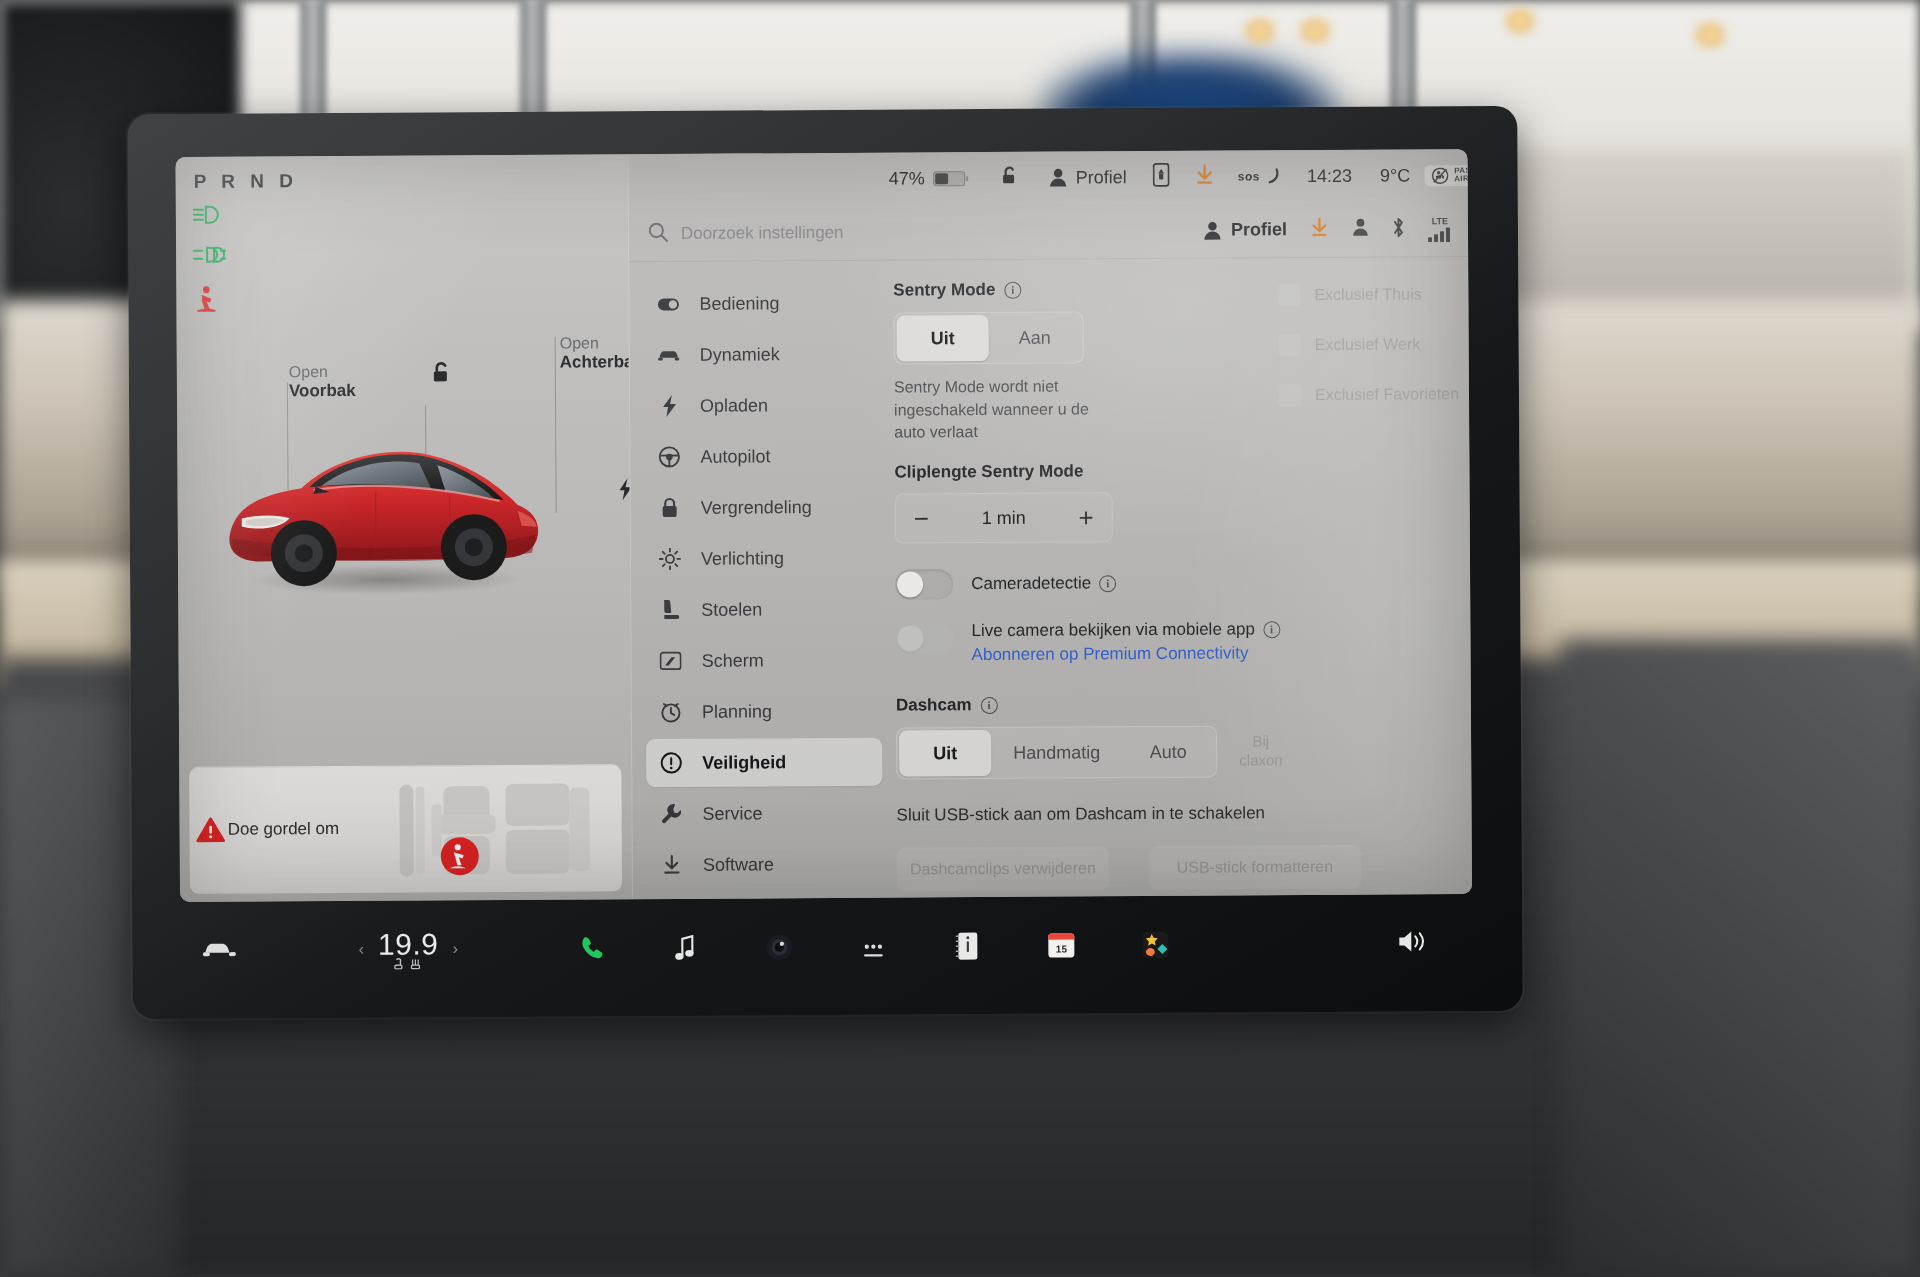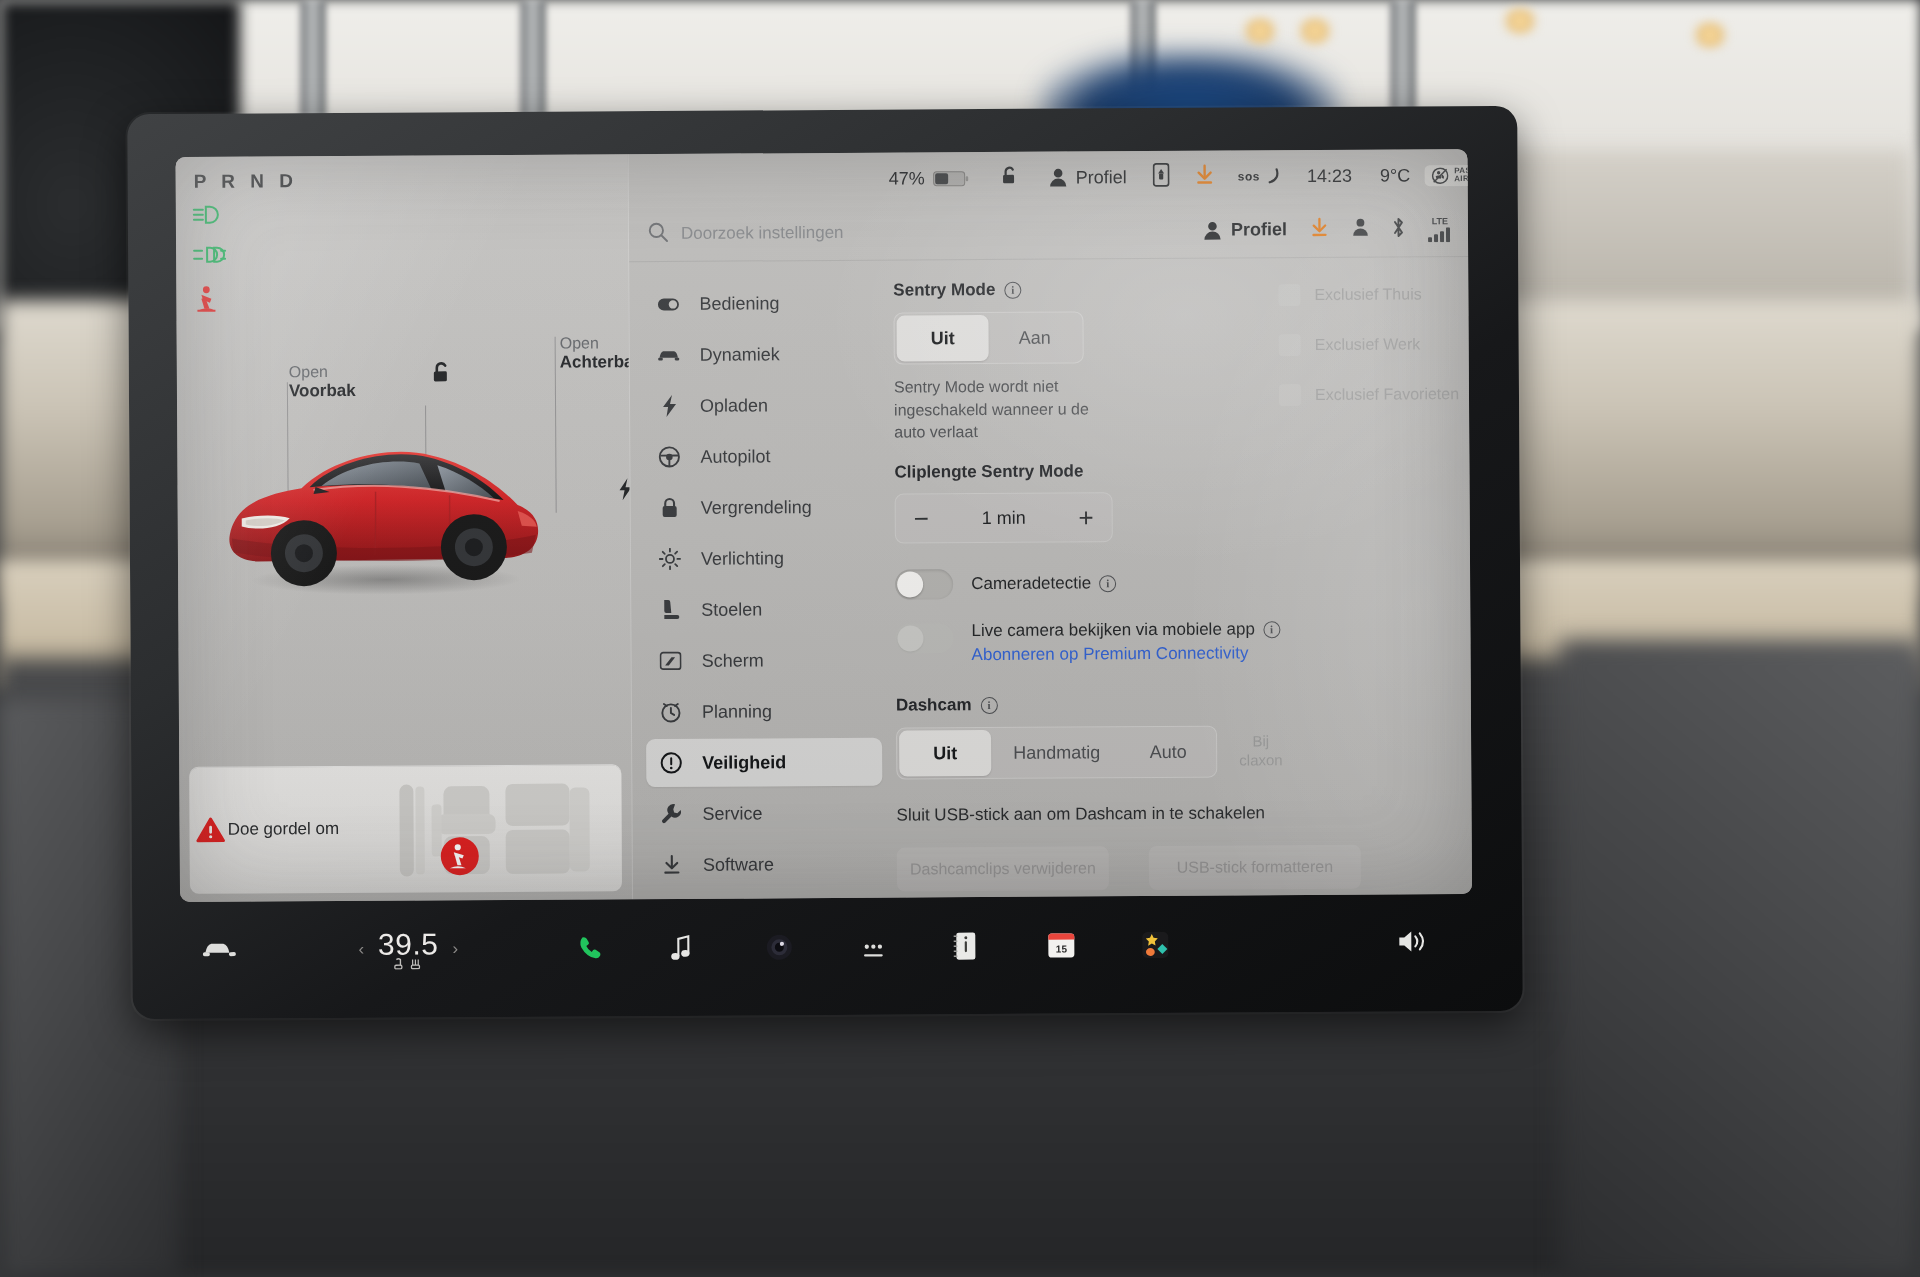--- a/index.html
+++ b/index.html
@@ -250,21 +250,21 @@
     display: flex; align-items: center; color: #e8e8e6;
   }
   #ab-car { margin-left: 22px; }
   #ab-climate { margin-left: 122px; display: flex; align-items: center; gap: 14px; }
   #ab-temp { font-size: 30px; color: #eceae8; font-weight: 300; letter-spacing: .5px; }
   #ab-temp-sub { font-size: 11px; color: #bfbdbb; text-align:center; margin-top:-4px;}
   .chev { color: #8c8a88; font-size: 17px; }
   #ab-icons { margin-left: 118px; display: flex; align-items: center; gap: 64px; }
   #ab-volume { margin-left: auto; margin-right: 44px; }
 
-  .icon-tile { width: 30px; height: 32px; display: flex; align-items: center; justify-content: flex-start; }
+  .icon-tile { width: 30px; height: 32px; display: flex; align-items: center; justify-content: center; }
 </style>
 </head>
 <body>
 
 <div id="photo-bg">
   <div class="bg-layer bg-sky"></div>
   <div class="bg-layer bg-win-frame" style="left:300px"></div>
   <div class="bg-layer bg-win-frame" style="left:520px"></div>
   <div class="bg-layer bg-win-frame" style="left:1130px"></div>
   <div class="bg-layer bg-win-frame" style="left:1390px"></div>
@@ -811,21 +811,21 @@
       <svg width="34" height="20" viewBox="0 0 34 20">
         <path d="M3 14 q1.5 -8 6 -9 h12 q4.5 1 6 9 z" fill="#dededc"></path>
         <rect x="0.5" y="13.5" width="7" height="4" rx="1.8" fill="#dededc"></rect>
         <rect x="26.5" y="13.5" width="7" height="4" rx="1.8" fill="#dededc"></rect>
       </svg>
     </span>
 
     <div id="ab-climate">
       <span class="chev">‹</span>
       <div style="text-align:center">
-        <div id="ab-temp">39.5</div>
+        <div id="ab-temp">19.9</div>
         <div id="ab-temp-sub">
           <svg width="30" height="12" viewBox="0 0 30 12">
             <path d="M3 2 q2 -1.6 4 0 v6" fill="none" stroke="#bfbdbb" stroke-width="1.4"></path>
             <rect x="1.4" y="7.6" width="7" height="3.6" rx="1.2" fill="none" stroke="#bfbdbb" stroke-width="1.3"></rect>
             <rect x="18" y="7.6" width="8" height="3.6" rx="1.2" fill="none" stroke="#bfbdbb" stroke-width="1.3"></rect>
             <path d="M19.2 2 v5.4 M22 2 v5.4 M24.8 2 v5.4" stroke="#bfbdbb" stroke-width="1.2"></path>
           </svg>
         </div>
       </div>
       <span class="chev">›</span>

